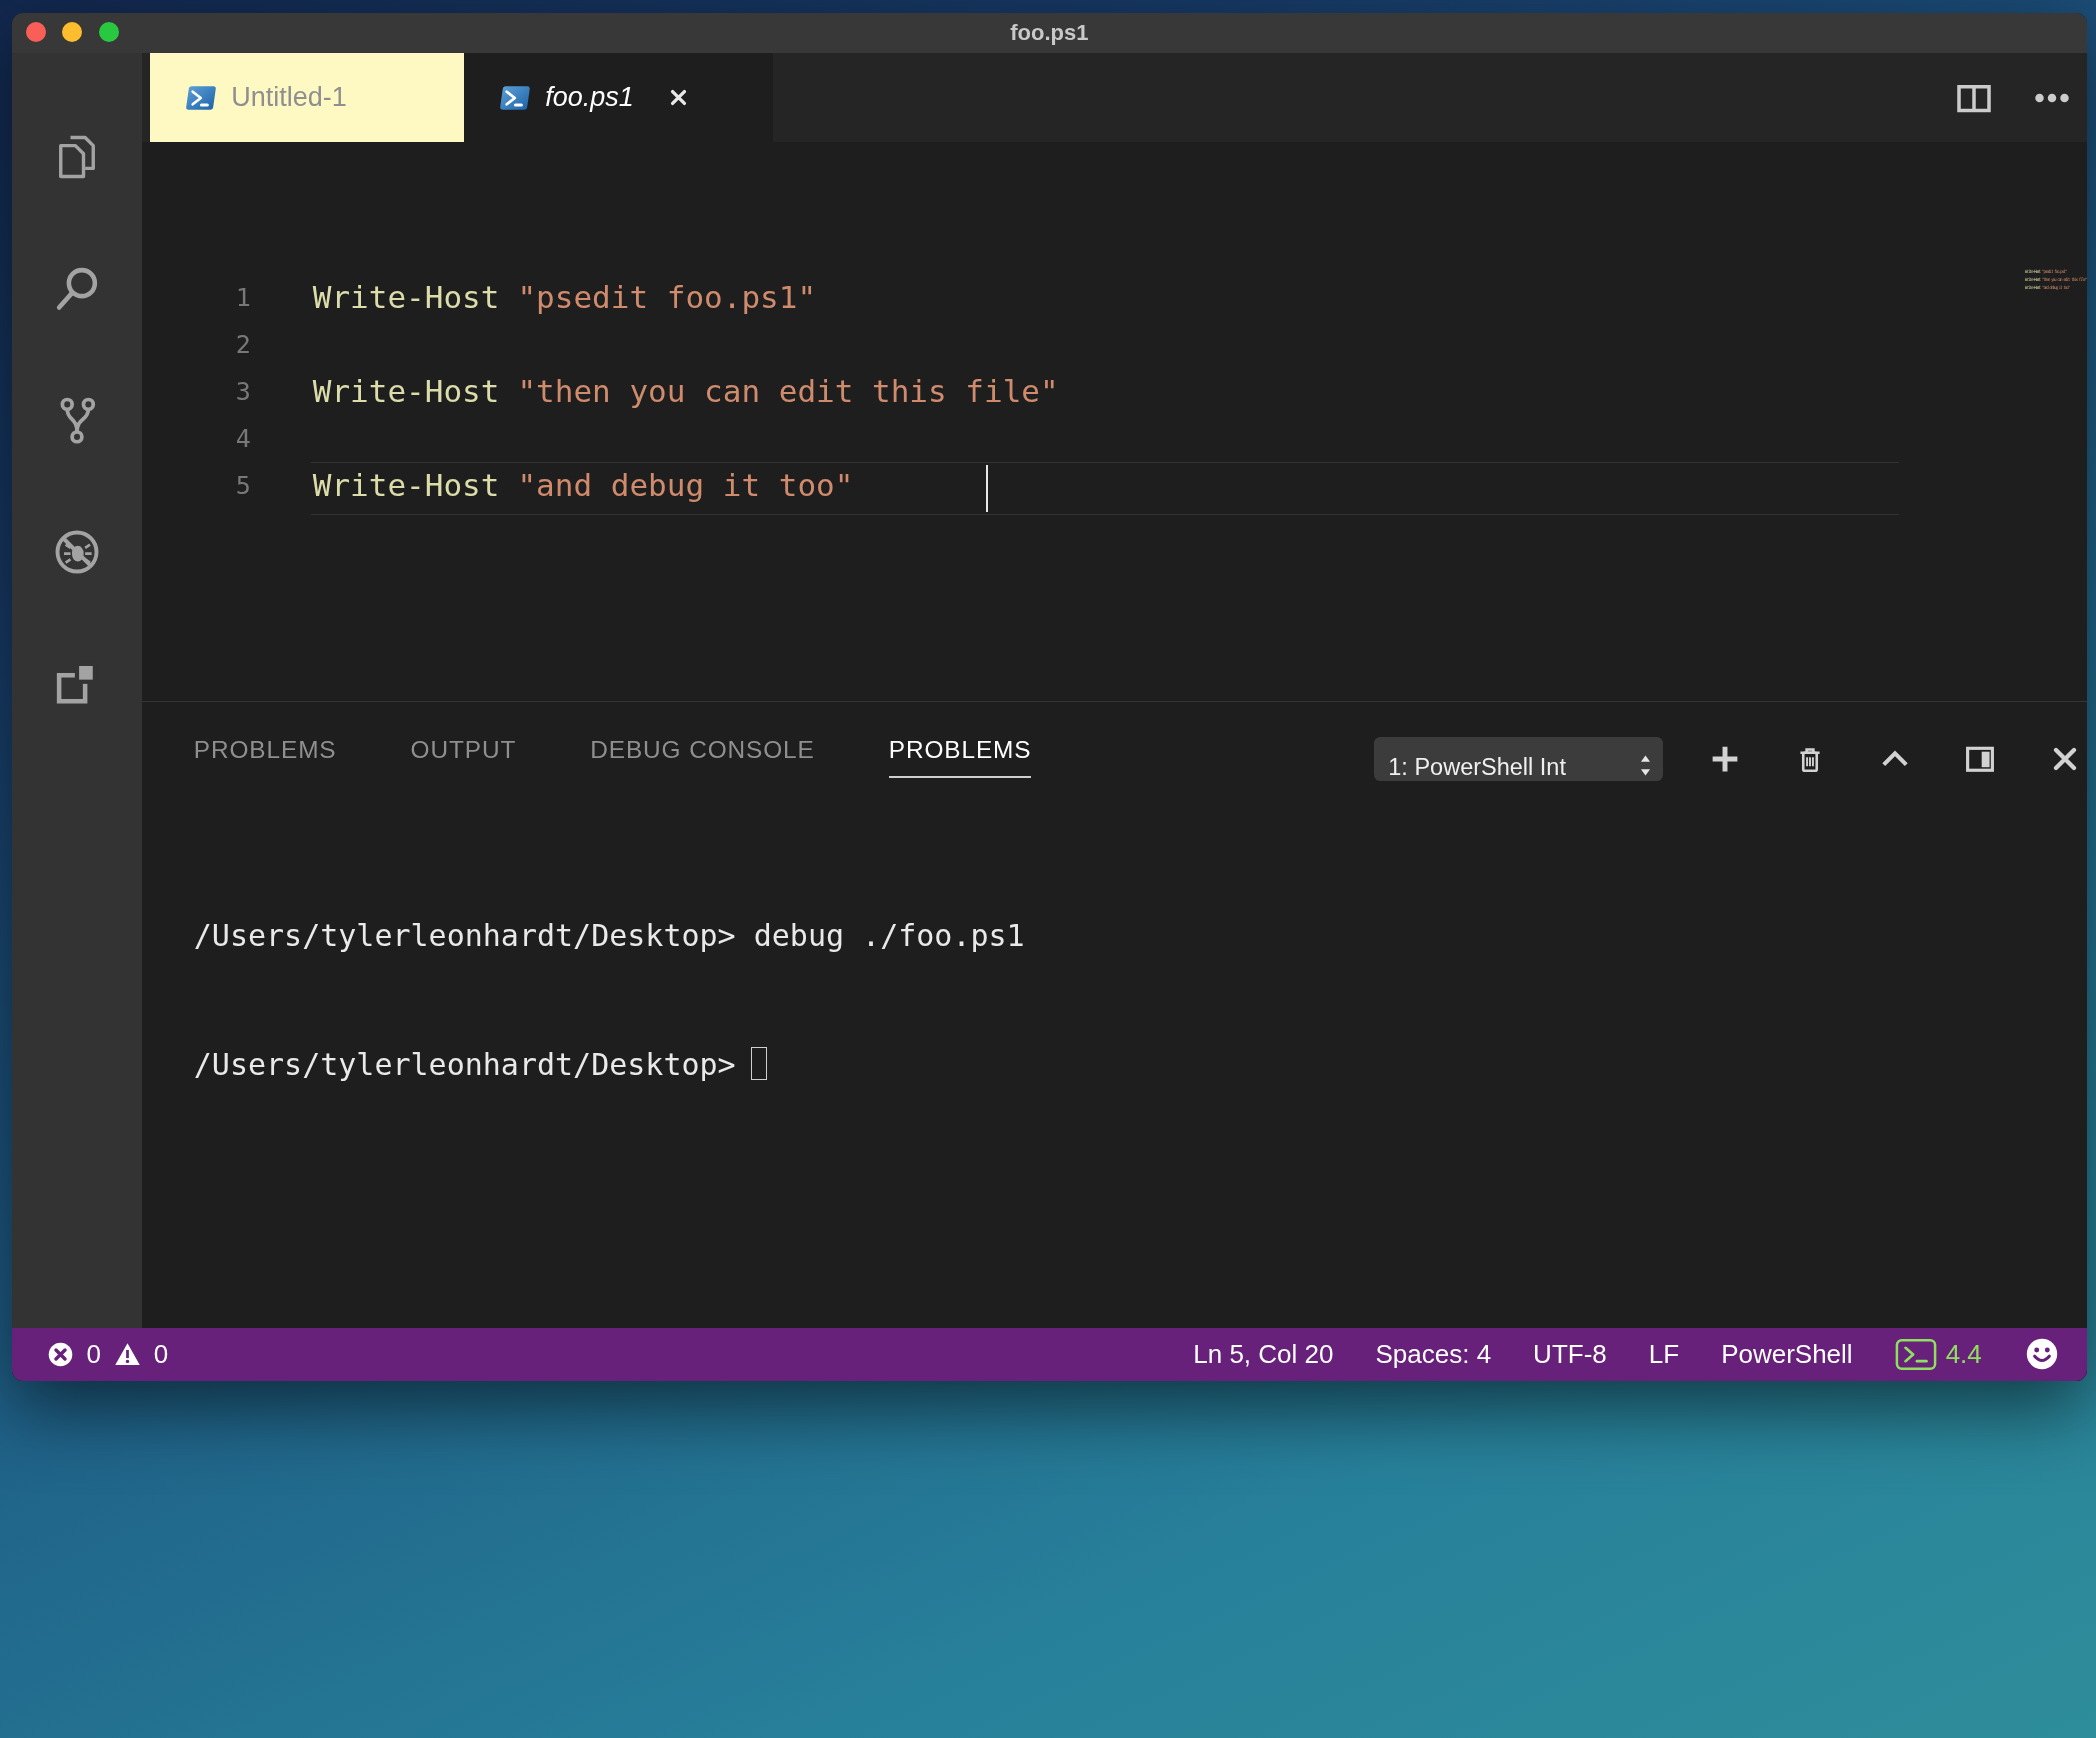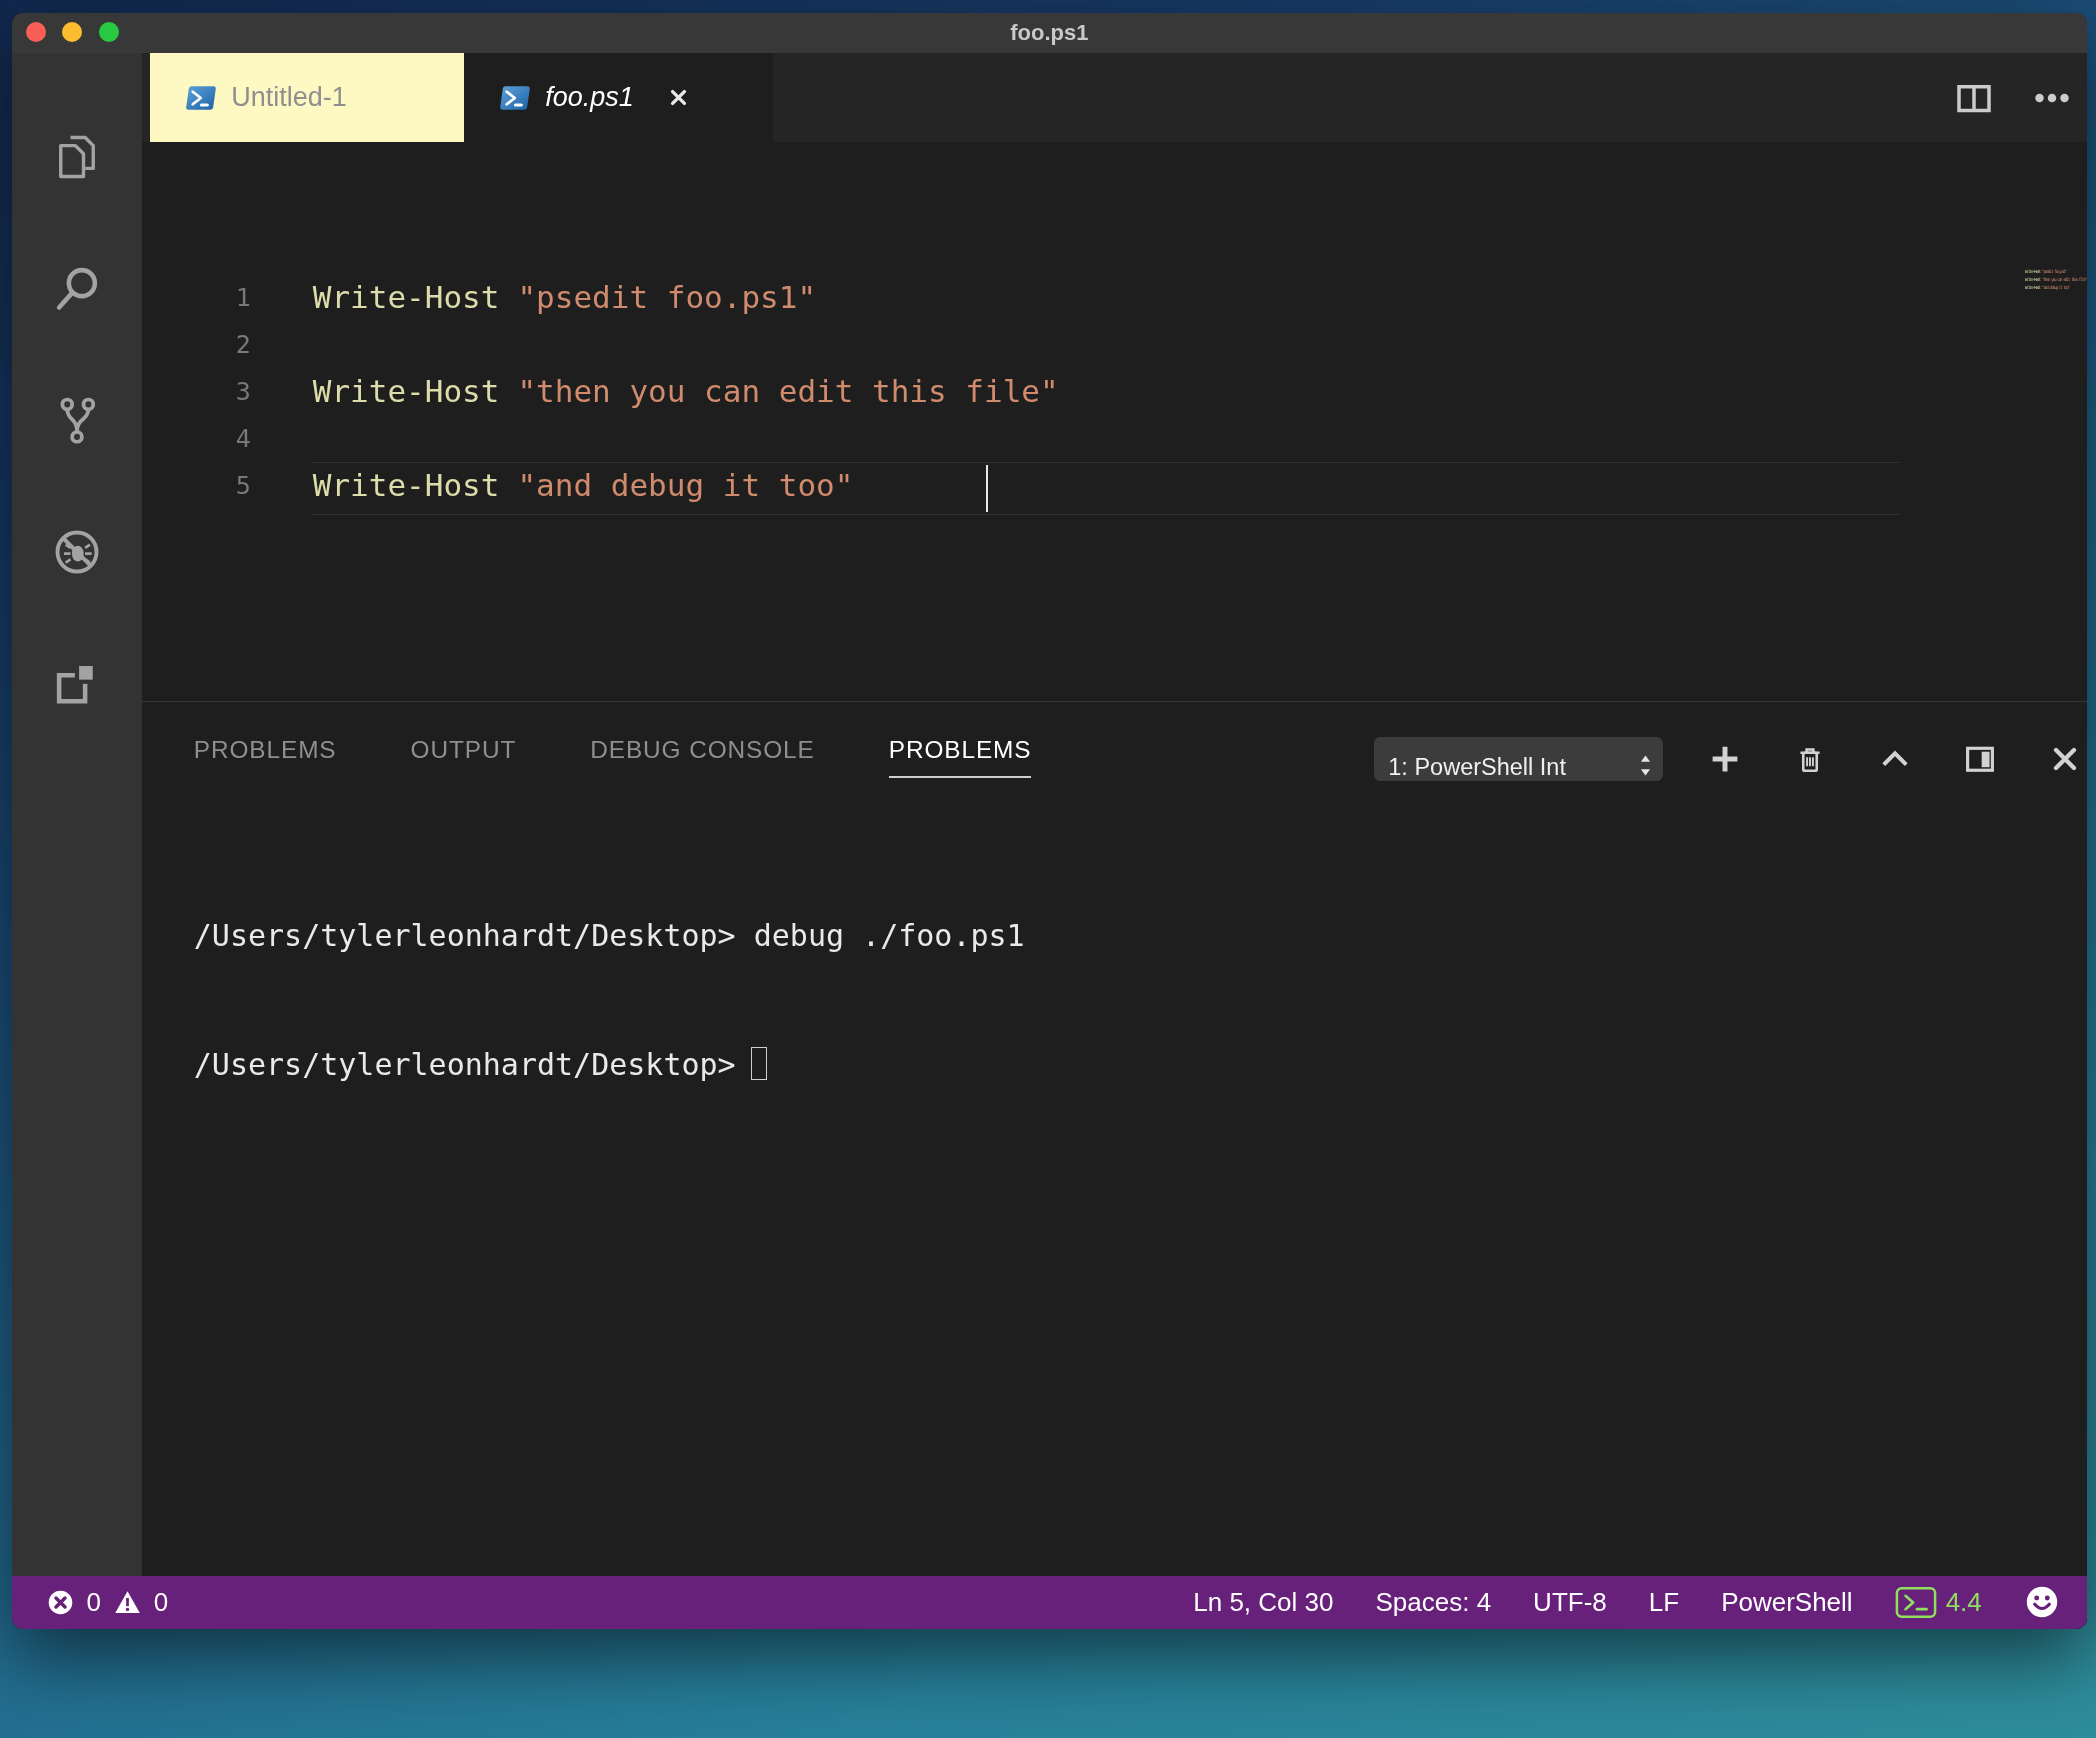--- a/index.html
+++ b/index.html
@@ -1,19 +1,19 @@
 <!DOCTYPE html>
 <html style="font-size:14.5px"><head>
 <meta charset="utf-8">
 <style>
   html,body{margin:0;padding:0;background:#0d2238;}
   .canvas{position:relative;width:2097px;height:1739px;overflow:hidden;
     background:linear-gradient(155deg,#12284e 0%,#173a66 22%,#1e5c85 48%,#27809a 78%,#2e8d9a 100%);
     font-family:"Liberation Sans",sans-serif;}
-  .window{position:absolute;left:11.8px;top:12.7px;width:2075px;height:1616px;border-radius:11px;
+  .window{position:absolute;left:11.8px;top:12.7px;width:2075px;height:1368px;border-radius:11px;
     overflow:hidden;background:#1e1e1e;box-shadow:0 27px 72px rgba(0,0,0,.55);}
   
   .titlebar{position:absolute;left:0;top:0;width:100%;height:40px;background:#383838;}
   .tl{position:absolute;top:9px;width:20px;height:20px;border-radius:50%;}
   .tl.red{left:14.5px;background:#f95f57;}
   .tl.yellow{left:50px;background:#fdbd2e;}
   .tl.green{left:87px;background:#28c840;}
   .wtitle{position:absolute;left:0;right:0;top:0;height:40px;line-height:40px;text-align:center;
     color:#c9c9c9;font-size:22px;font-weight:600;}
   
@@ -260,21 +260,21 @@
         </svg>
         <span>0</span>
         <svg viewBox="0 0 32 32">
           <path d="M16 3.5 L29.5 27.5 H2.5 Z" fill="#ffffff"></path>
           <rect x="14.5" y="11" width="3" height="9" fill="#68217A"></rect>
           <circle cx="16" cy="23.6" r="1.9" fill="#68217A"></circle>
         </svg>
         <span>0</span>
       </div>
       <div class="sb-right">
-        <span class="sb-item">Ln 5, Col 30</span>
+        <span class="sb-item">Ln 5, Col 20</span>
         <span class="sb-item">Spaces: 4</span>
         <span class="sb-item">UTF-8</span>
         <span class="sb-item">LF</span>
         <span class="sb-item">PowerShell</span>
         <span class="sb-ps">
           <svg viewBox="0 0 44 34" fill="none" stroke="#8fe05f">
             <rect x="2" y="2" width="40" height="30" rx="5" stroke-width="2.6"></rect>
             <path d="M11 10 l8 7 -8 7" stroke-width="2.8" stroke-linecap="round" stroke-linejoin="round"></path>
             <path d="M23 24 h10" stroke-width="2.8" stroke-linecap="round"></path>
           </svg>

